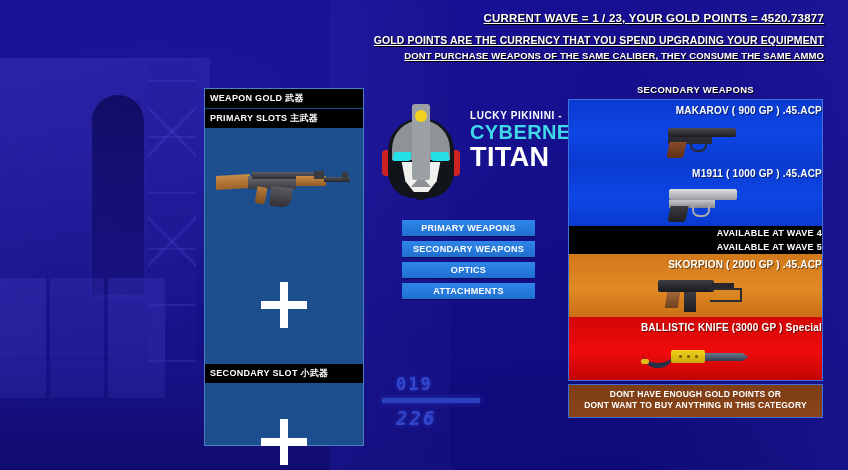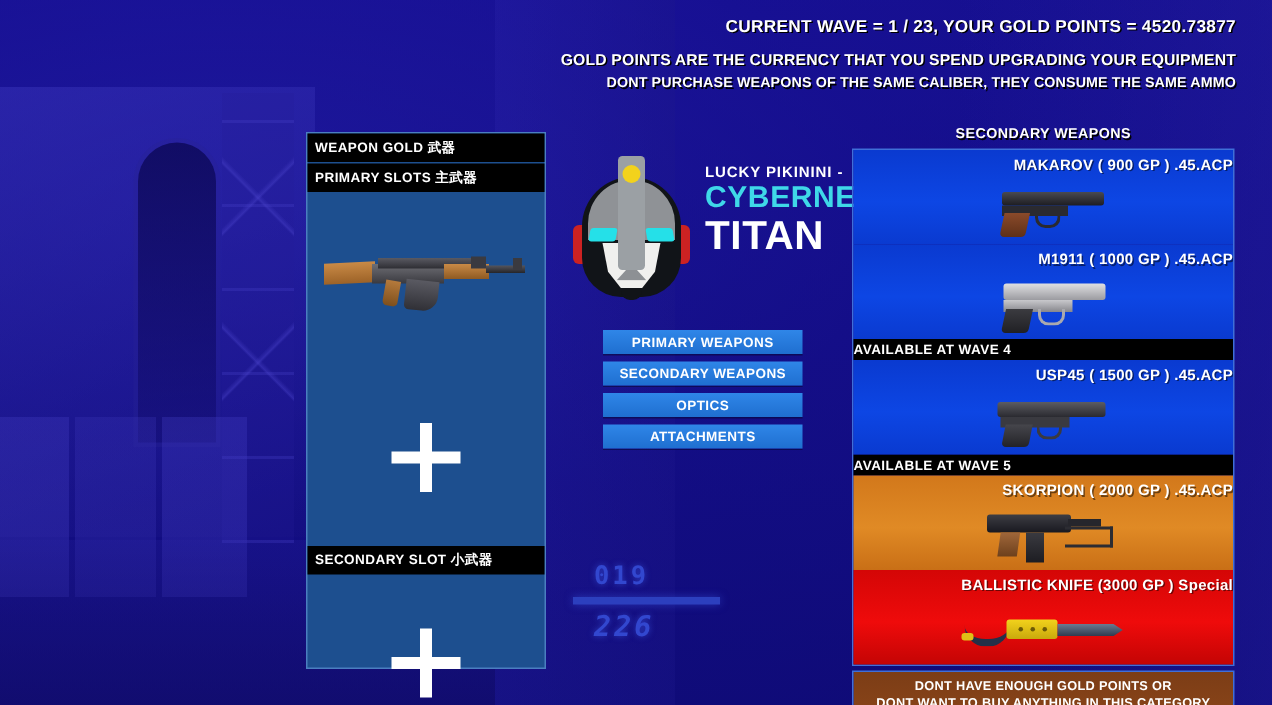--- a/index.html
+++ b/index.html
@@ -85,20 +85,21 @@
     background: linear-gradient(90deg, rgba(55,48,185,0.18), rgba(30,24,140,0.30));
   }
 
   
   .header {
     position: absolute;
     right: 24px; top: 12px;
     text-align: right;
     color: #ffffff;
     text-shadow: 1px 1px 0 #000;
+    text-decoration: underline;
   }
   .header .line1 {
     font-size: 11.5px;
     font-weight: bold;
     letter-spacing: 0.2px;
     margin-bottom: 10px;
   }
   .header .line2 {
     font-size: 10.5px;
     font-weight: bold;
@@ -408,21 +409,21 @@
     height: 42px;
     display: flex;
     align-items: center;
     justify-content: center;
   }
   .wave-bar {
     background: #000000;
     color: #ffffff;
     font-size: 9px;
     font-weight: bold;
-    text-align: left;
+    text-align: right;
     letter-spacing: 0.3px;
     padding: 2px 0;
   }
   .footer-note {
     margin-top: 3px;
     background: linear-gradient(180deg, #7c3d16, #8a4519);
     border: 1px solid #3f6fd8;
     color: #ffffff;
     font-size: 8.5px;
     font-weight: bold;
@@ -685,31 +686,20 @@
             <div class="m-slide"></div>
             <div class="m-frame"></div>
             <div class="m-trigger"></div>
             <div class="m-grip"></div>
           </div>
         </div>
       </div>
 
       <div class="wave-bar">AVAILABLE AT WAVE 4</div>
 
-      <div class="shop-row row-blue">
-        <div class="row-label">USP45 ( 1500 GP ) .45.ACP</div>
-        <div class="row-art">
-          <div class="gun usp">
-            <div class="u-slide"></div>
-            <div class="u-frame"></div>
-            <div class="u-trigger"></div>
-            <div class="u-grip"></div>
-          </div>
-        </div>
-      </div>
 
       <div class="wave-bar">AVAILABLE AT WAVE 5</div>
 
       <div class="shop-row row-orange">
         <div class="row-label">SKORPION ( 2000 GP )  .45.ACP</div>
         <div class="row-art">
           <div class="gun skorpion">
             <div class="sk-body"></div>
             <div class="sk-barrel"></div>
             <div class="sk-wire"></div>

